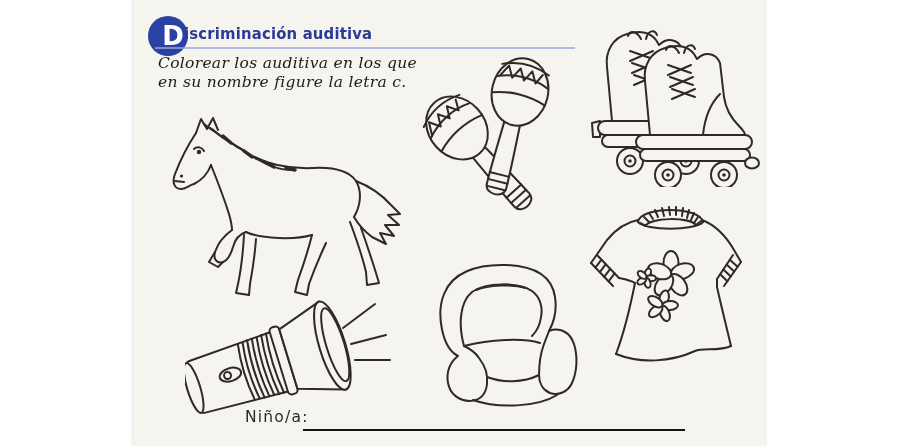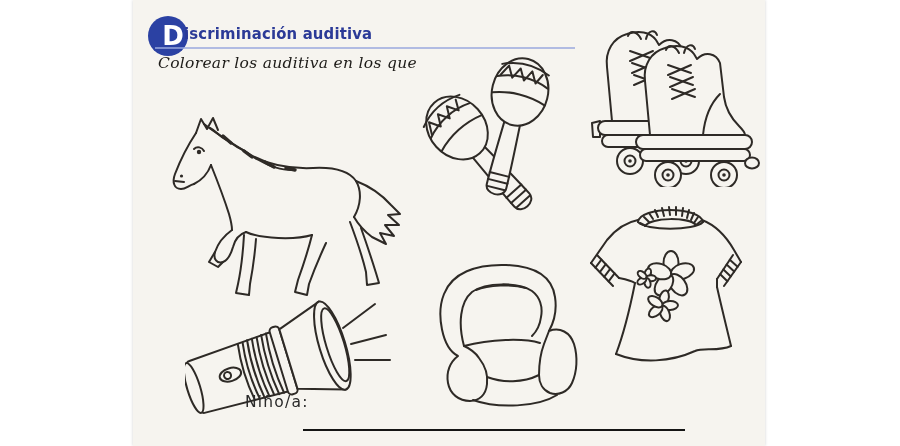--- a/index.html
+++ b/index.html
@@ -20,40 +20,41 @@
   .instructions{position:absolute;left:25px;top:54px;color:#1d1b18;
                 font-family:"DejaVu Serif", serif;font-style:italic;font-size:15.5px;
                 line-height:19px;letter-spacing:.3px;}
   
   .drawing{position:absolute;display:block;}
   .s{stroke:#2e2a26;stroke-width:2;fill:none;stroke-linecap:round;stroke-linejoin:round;}
   .f{fill:#f6f4ef;}
   .d{fill:#2e2a26;stroke:none;}
   .tk{stroke:#2e2a26;stroke-width:3.4;fill:none;stroke-linecap:round;}
   
-  .name-label{position:absolute;left:112px;top:393px;font-size:15.5px;letter-spacing:1.2px;
+  .name-label{position:absolute;left:112px;top:408px;font-size:15.5px;letter-spacing:1.2px;
               color:#2a2a2a;font-family:"DejaVu Sans", sans-serif;}
   .name-line{position:absolute;left:170px;top:429px;width:382px;height:2px;background:#151515;}
 </style>
 </head>
 <body>
 
 <div class="canvas">
   <div class="sheet">
 
     <div>
       <div class="accent-circle">
         <span class="title-initial">D</span>
       </div>
       <div class="title-rest">iscriminación auditiva</div>
       <div class="title-underline"></div>
     </div>
 
     <div class="instructions">
       <div>Colorear los auditiva en los que</div>
+      <div>en su nombre figure la letra c.</div>
     </div>
 
     <svg class="drawing" style="left:22px;top:112px;width:255px;height:190px" viewBox="0 0 255 190">
       <path class="s" d="M41,21 L46,7 L52,17 M52,17 L58,6 L63,18"></path>
       <path class="s" d="M41,21 C33,33 25,49 20,62 C17,70 19,77 26,77 C31,77 34,73 39,72"></path>
       <path class="s" d="M20,69 L29,70"></path>
       <circle class="d" cx="26.5" cy="64" r="1.6"></circle>
       <path class="s" d="M39,72 C47,68 53,61 56,53"></path>
       <circle class="d" cx="44" cy="40" r="2.2"></circle>
       <path class="s" d="M39,37 C42,34 47,35 49,39"></path>

